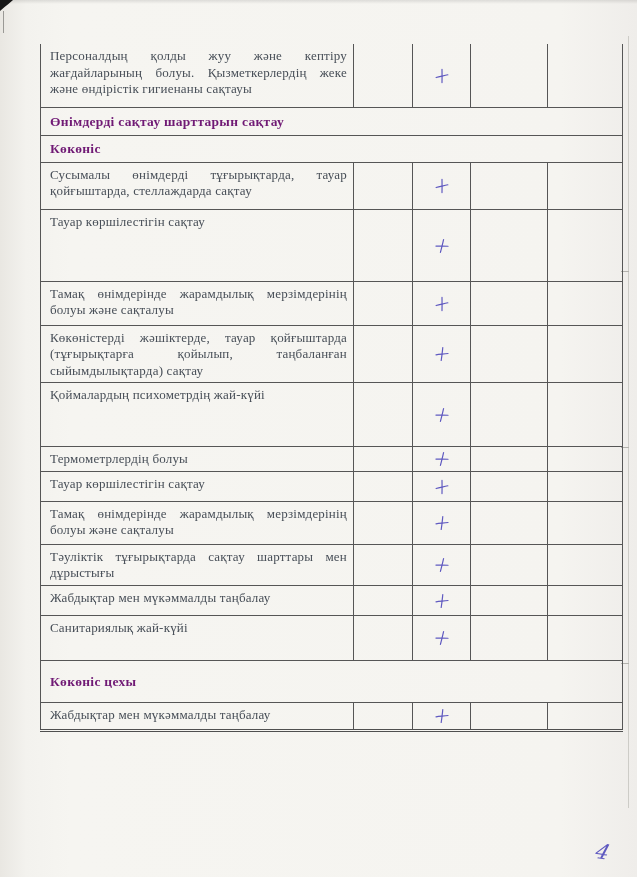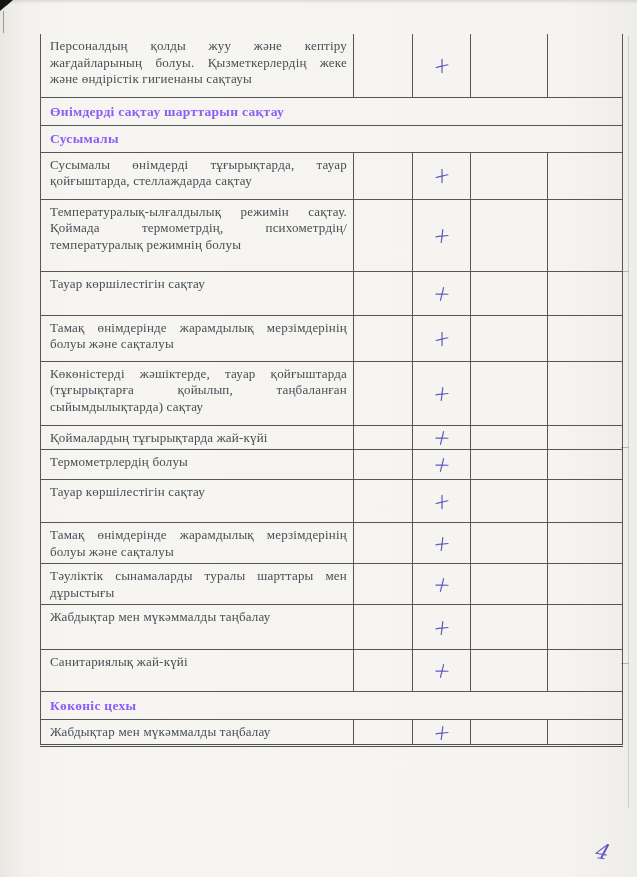--- a/index.html
+++ b/index.html
@@ -33,21 +33,21 @@
     width: 1px; height: 772px;
     background: #cdccc7;
   }
   .edge-tick { position: absolute; height: 1px; width: 8px; background: #b3b2ad; }
   .edge-tick.t1 { left: 621px; top: 271px; }
   .edge-tick.t2 { left: 621px; top: 447px; }
   .edge-tick.t3 { left: 621px; top: 663px; }
 
   
   table.doc-table {
-    position: absolute; left: 40px; top: 34px;
+    position: absolute; left: 40px; top: 44px;
     width: 582px;
     border-collapse: collapse;
     table-layout: fixed;
   }
   .doc-table td {
     border: 1px solid #565656;
     box-sizing: border-box;
   }
   .doc-table tr:first-child td { border-top: none; }
   .doc-table tr:last-child td { border-bottom: 3px double #4f4f4f; }
@@ -60,21 +60,21 @@
     line-height: 16.5px;
     letter-spacing: 0.2px;
     color: #474e57;
   }
   td.section-cell {
     padding: 4px 6px 3px 9px;
     vertical-align: middle;
     font-weight: bold;
     font-size: 13.5px;
     letter-spacing: 0.3px;
-    color: #8b5cf6;
+    color: #701a75;
   }
   td.check-cell {
     text-align: center;
     vertical-align: middle;
     padding: 0;
   }
   .check-cell svg { display: inline-block; vertical-align: middle; }
 
   
   .doc-table tr:nth-child(1)  { height: 63px; }
@@ -133,43 +133,33 @@
               <path d="M3 9.8 C7 9.3, 11 9, 15 8.5" fill="none" stroke="#5f59c0" stroke-width="1.2" stroke-linecap="round"></path>
               <path d="M9.8 2.5 C9.3 7, 8.9 11, 8.2 15.5" fill="none" stroke="#5f59c0" stroke-width="1.2" stroke-linecap="round"></path>
             </svg></td>
           <td class="check-cell"></td>
           <td class="check-cell"></td>
         </tr>
         <tr>
           <td colspan="5" class="section-cell">Өнімдерді сақтау шарттарын сақтау</td>
         </tr>
         <tr>
-          <td colspan="5" class="section-cell">Сусымалы</td>
+          <td colspan="5" class="section-cell">Көкөніс</td>
         </tr>
         <tr>
           <td class="text-cell">Сусымалы өнімдерді тұғырықтарда, тауар қойғыштарда, стеллаждарда сақтау</td>
           <td class="check-cell"></td>
           <td class="check-cell"><svg width="18" height="18" viewBox="0 0 18 18" style="transform: rotate(-7deg);">
               <path d="M3 9.8 C7 9.3, 11 9, 15 8.5" fill="none" stroke="#5f59c0" stroke-width="1.2" stroke-linecap="round"></path>
               <path d="M9.8 2.5 C9.3 7, 8.9 11, 8.2 15.5" fill="none" stroke="#5f59c0" stroke-width="1.2" stroke-linecap="round"></path>
             </svg></td>
           <td class="check-cell"></td>
           <td class="check-cell"></td>
         </tr>
         <tr>
-          <td class="text-cell">Температуралық-ылғалдылық режимін сақтау. Қоймада термометрдің, психометрдің/температуралық режимнің болуы</td>
-          <td class="check-cell"></td>
-          <td class="check-cell"><svg width="18" height="18" viewBox="0 0 18 18" style="transform: rotate(0deg);">
-              <path d="M3 9.8 C7 9.3, 11 9, 15 8.5" fill="none" stroke="#5f59c0" stroke-width="1.2" stroke-linecap="round"></path>
-              <path d="M9.8 2.5 C9.3 7, 8.9 11, 8.2 15.5" fill="none" stroke="#5f59c0" stroke-width="1.2" stroke-linecap="round"></path>
-            </svg></td>
-          <td class="check-cell"></td>
-          <td class="check-cell"></td>
-        </tr>
-        <tr>
           <td class="text-cell">Тауар көршілестігін сақтау</td>
           <td class="check-cell"></td>
           <td class="check-cell"><svg width="18" height="18" viewBox="0 0 18 18" style="transform: rotate(7deg);">
               <path d="M3 9.8 C7 9.3, 11 9, 15 8.5" fill="none" stroke="#5f59c0" stroke-width="1.2" stroke-linecap="round"></path>
               <path d="M9.8 2.5 C9.3 7, 8.9 11, 8.2 15.5" fill="none" stroke="#5f59c0" stroke-width="1.2" stroke-linecap="round"></path>
             </svg></td>
           <td class="check-cell"></td>
           <td class="check-cell"></td>
         </tr>
         <tr>
@@ -186,21 +176,21 @@
           <td class="text-cell">Көкөністерді жәшіктерде, тауар қойғыштарда (тұғырықтарға қойылып, таңбаланған сыйымдылықтарда) сақтау</td>
           <td class="check-cell"></td>
           <td class="check-cell"><svg width="18" height="18" viewBox="0 0 18 18" style="transform: rotate(0deg);">
               <path d="M3 9.8 C7 9.3, 11 9, 15 8.5" fill="none" stroke="#5f59c0" stroke-width="1.2" stroke-linecap="round"></path>
               <path d="M9.8 2.5 C9.3 7, 8.9 11, 8.2 15.5" fill="none" stroke="#5f59c0" stroke-width="1.2" stroke-linecap="round"></path>
             </svg></td>
           <td class="check-cell"></td>
           <td class="check-cell"></td>
         </tr>
         <tr>
-          <td class="text-cell">Қоймалардың тұғырықтарда жай-күйі</td>
+          <td class="text-cell">Қоймалардың психометрдің жай-күйі</td>
           <td class="check-cell"></td>
           <td class="check-cell"><svg width="18" height="18" viewBox="0 0 18 18" style="transform: rotate(7deg);">
               <path d="M3 9.8 C7 9.3, 11 9, 15 8.5" fill="none" stroke="#5f59c0" stroke-width="1.2" stroke-linecap="round"></path>
               <path d="M9.8 2.5 C9.3 7, 8.9 11, 8.2 15.5" fill="none" stroke="#5f59c0" stroke-width="1.2" stroke-linecap="round"></path>
             </svg></td>
           <td class="check-cell"></td>
           <td class="check-cell"></td>
         </tr>
         <tr>
           <td class="text-cell">Термометрлердің болуы</td>
@@ -226,21 +216,21 @@
           <td class="text-cell">Тамақ өнімдерінде жарамдылық мерзімдерінің болуы және сақталуы</td>
           <td class="check-cell"></td>
           <td class="check-cell"><svg width="18" height="18" viewBox="0 0 18 18" style="transform: rotate(0deg);">
               <path d="M3 9.8 C7 9.3, 11 9, 15 8.5" fill="none" stroke="#5f59c0" stroke-width="1.2" stroke-linecap="round"></path>
               <path d="M9.8 2.5 C9.3 7, 8.9 11, 8.2 15.5" fill="none" stroke="#5f59c0" stroke-width="1.2" stroke-linecap="round"></path>
             </svg></td>
           <td class="check-cell"></td>
           <td class="check-cell"></td>
         </tr>
         <tr>
-          <td class="text-cell">Тәуліктік сынамаларды туралы шарттары мен дұрыстығы</td>
+          <td class="text-cell">Тәуліктік тұғырықтарда сақтау шарттары мен дұрыстығы</td>
           <td class="check-cell"></td>
           <td class="check-cell"><svg width="18" height="18" viewBox="0 0 18 18" style="transform: rotate(7deg);">
               <path d="M3 9.8 C7 9.3, 11 9, 15 8.5" fill="none" stroke="#5f59c0" stroke-width="1.2" stroke-linecap="round"></path>
               <path d="M9.8 2.5 C9.3 7, 8.9 11, 8.2 15.5" fill="none" stroke="#5f59c0" stroke-width="1.2" stroke-linecap="round"></path>
             </svg></td>
           <td class="check-cell"></td>
           <td class="check-cell"></td>
         </tr>
         <tr>
           <td class="text-cell">Жабдықтар мен мүкәммалды таңбалау</td>

